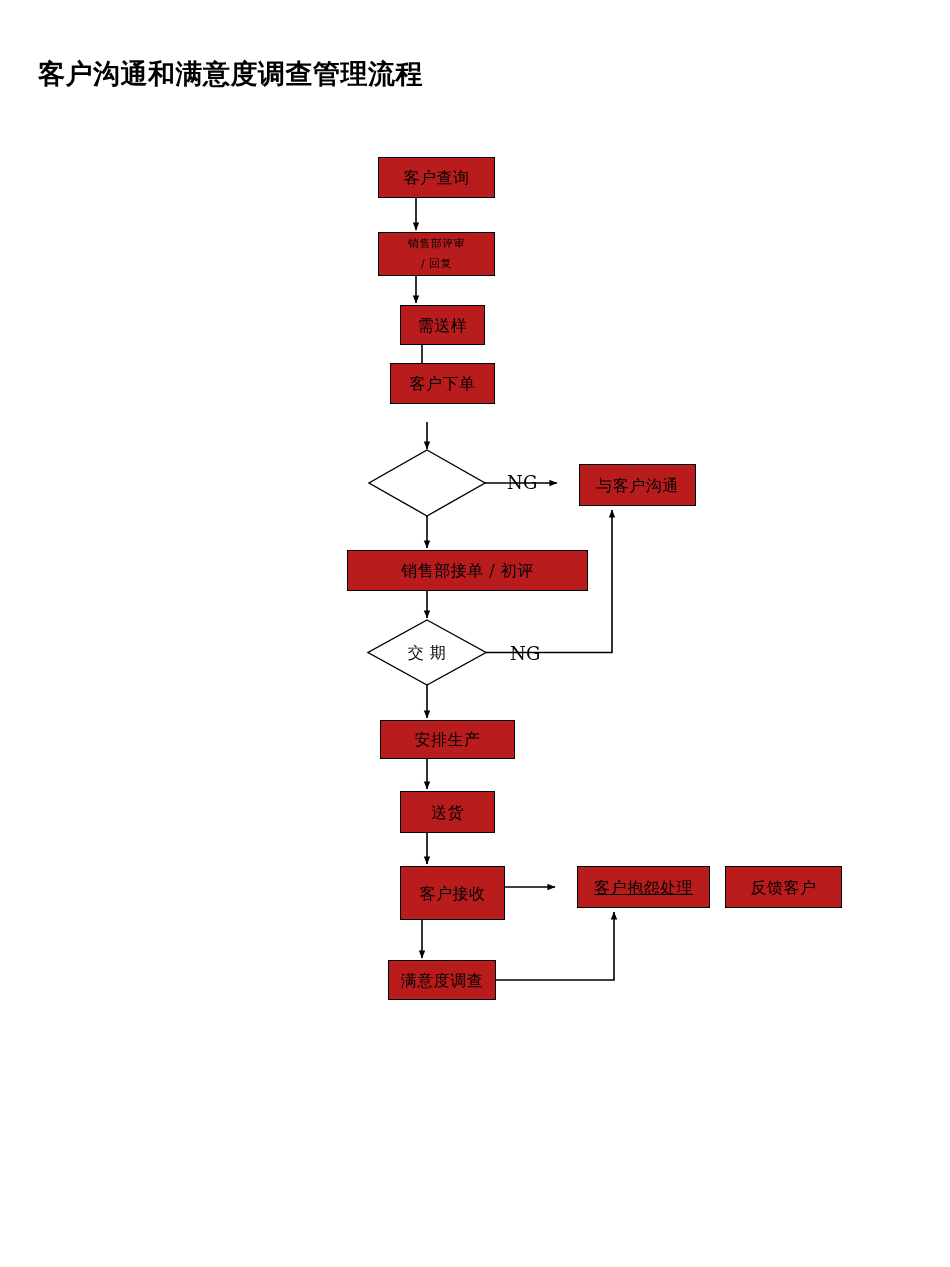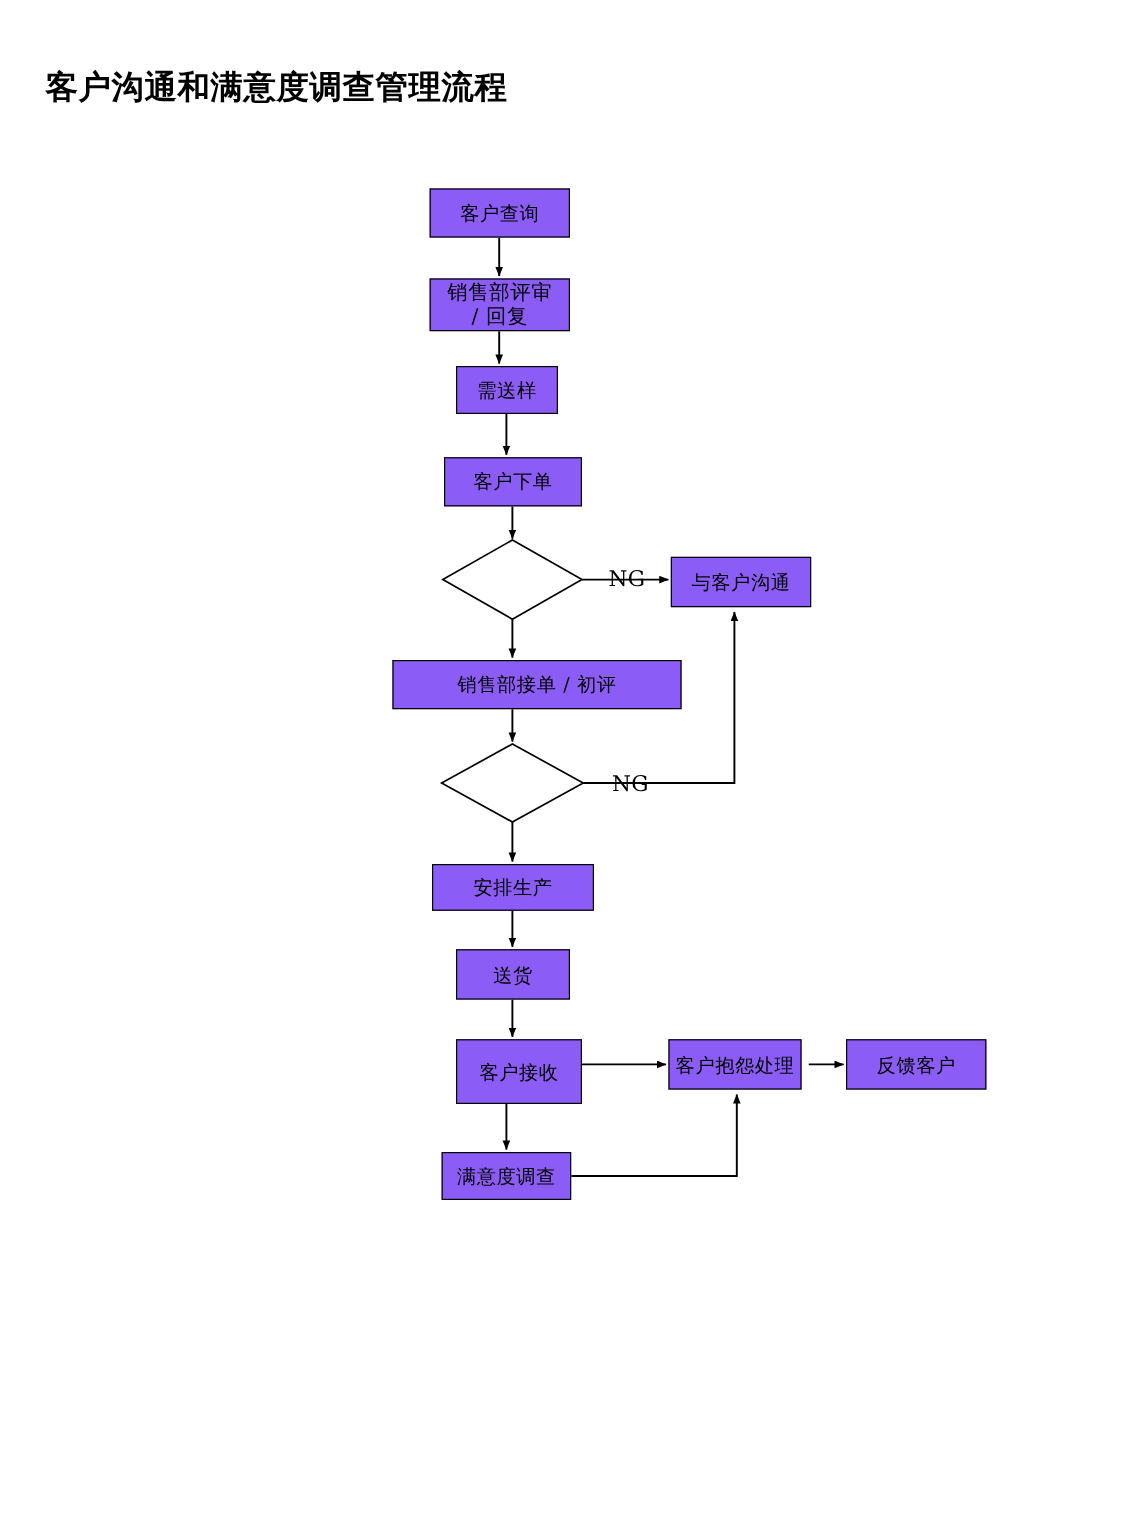--- a/index.html
+++ b/index.html
@@ -36,30 +36,31 @@
     position: absolute;
     left: 0;
     top: 0;
     width: 950px;
     height: 1267px;
   }
   .node {
     position: absolute;
     box-sizing: border-box;
     border: 1.4px solid #000000;
-    background: #8b5cf6;
+    background: #b91c1c;
     display: flex;
     align-items: center;
     justify-content: center;
     text-align: center;
     font-size: 16px;
     line-height: 21px;
     font-family: "DejaVu Serif", "Liberation Serif", serif;
     letter-spacing: 0.5px;
     white-space: pre-line;
+    margin-left: 20px;
   }
   .diamond-wrap {
     position: absolute;
   }
   .diamond-label {
     position: absolute;
     left: 0;
     top: 0;
     width: 100%;
     height: 100%;
@@ -115,40 +116,44 @@
 
     <line x1="485" y1="887" x2="555" y2="887" stroke="#000000" stroke-width="1.6" marker-end="url(#arrowhead)"></line>
 
     <line x1="674" y1="887" x2="703" y2="887" stroke="#000000" stroke-width="1.6" marker-end="url(#arrowhead)"></line>
 
     <path d="M476,980 L614,980 L614,912" fill="none" stroke="#000000" stroke-width="1.6" marker-end="url(#arrowhead)"></path>
   </svg>
 
   <div class="node" style="left:358px; top:157px; width:117px; height:41px;">客户查询</div>
 
-  <div class="node" style="left:358px; top:232px; width:117px; height:44px; font-size:17px; line-height:20px;">销售部评审
+  <div class="node" style="left:358px; top:232px; width:117px; height:44px; font-size:11px; line-height:20px;">销售部评审
 / 回复</div>
 
   <div class="node" style="left:380px; top:305px; width:85px; height:40px;">需送样</div>
 
-  <div class="node" style="left:370px; top:381px; width:115px; height:41px;">客户下单</div>
+  <div class="node" style="left:370px; top:363px; width:105px; height:41px;">客户下单</div>
 
 
   <div class="node" style="left:559px; top:464px; width:117px; height:42px;">与客户沟通</div>
 
   <div class="node" style="left:327px; top:550px; width:241px; height:41px;">销售部接单 / 初评</div>
 
+  <div class="diamond-wrap" style="left:368px; top:620px; width:118px; height:65px;">
+    <div class="diamond-label">交
+期</div>
+  </div>
 
   <div class="node" style="left:360px; top:720px; width:135px; height:39px;">安排生产</div>
 
   <div class="node" style="left:380px; top:791px; width:95px; height:42px;">送货</div>
 
   <div class="node" style="left:380px; top:866px; width:105px; height:54px;">客户接收</div>
 
-  <div class="node" style="left:557px; top:866px; width:111px; height:42px;">客户抱怨处理</div>
+  <div class="node" style="left:557px; top:866px; width:133px; height:42px;text-decoration:underline;">客户抱怨处理</div>
 
   <div class="node" style="left:705px; top:866px; width:117px; height:42px;">反馈客户</div>
 
   <div class="node" style="left:368px; top:960px; width:108px; height:40px;">满意度调查</div>
 
   <div class="edge-label" style="left:507px; top:472px;">NG</div>
 
   <div class="edge-label" style="left:510px; top:643px;">NG</div>
 
 </div>

